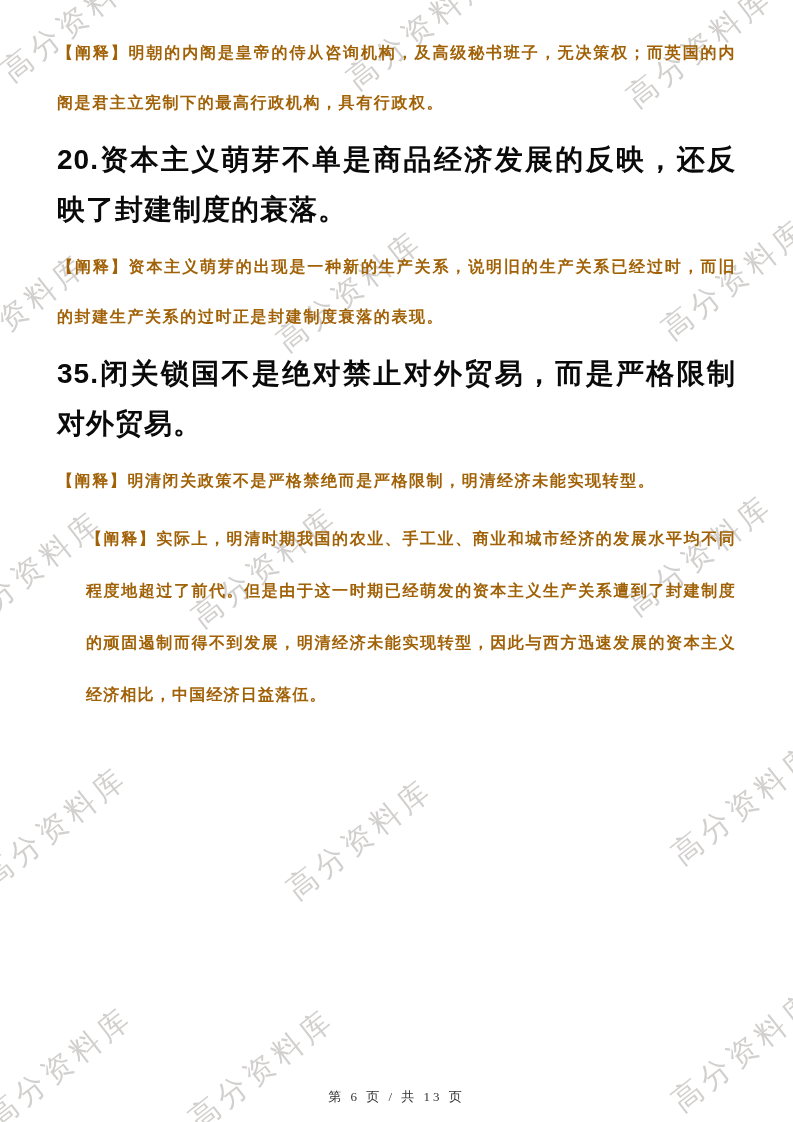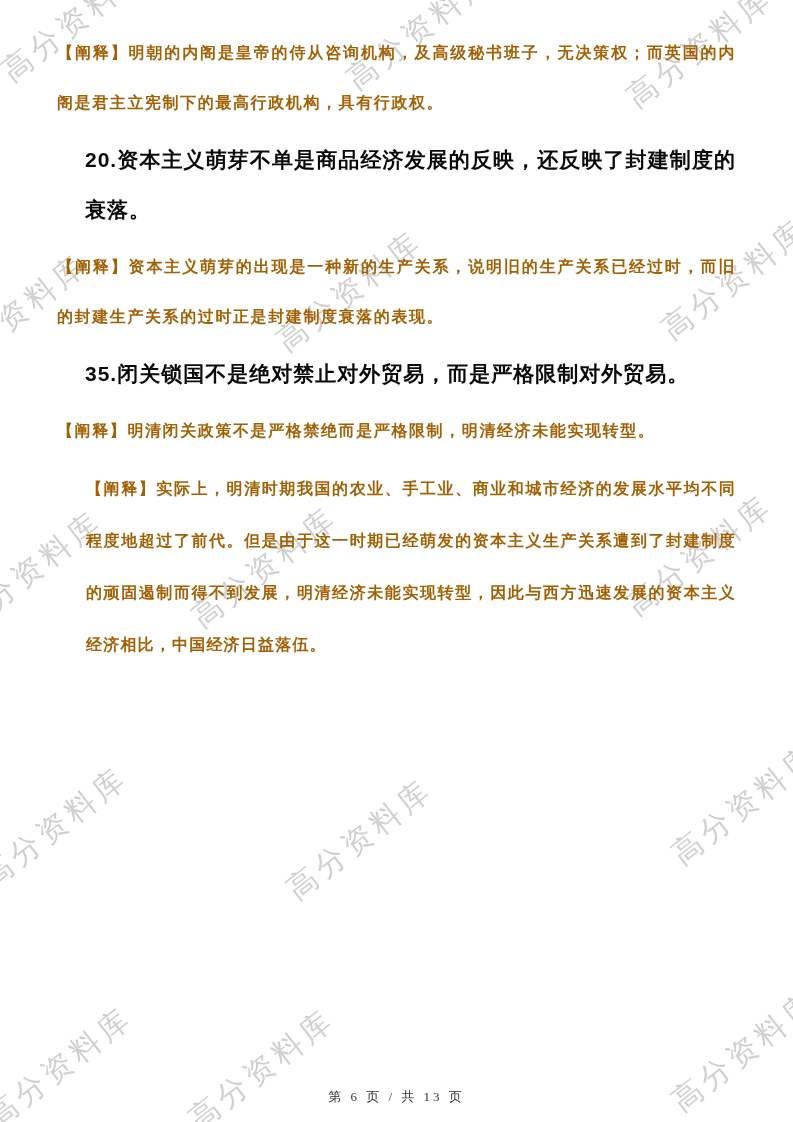--- a/index.html
+++ b/index.html
@@ -48,26 +48,25 @@
   p.explain {
     font-family: "Liberation Serif", serif;
     font-size: 16px;
     line-height: 50px;
     letter-spacing: 1.6px;
     color: #a16207;
     font-weight: bold;
   }
   p.heading {
     font-family: "Liberation Sans", sans-serif;
-    font-size: 21px;
+    font-size: 28px;
     line-height: 50px;
     letter-spacing: 1px;
     color: #0a0a0a;
     font-weight: bold;
-    margin-left: 28px;
   }
   p.dense {
     line-height: 52px;
     letter-spacing: 1.2px;
     margin-bottom: 0;
     margin-left: 29px;
   }
   .footer {
     position: absolute;
     z-index: 1;

